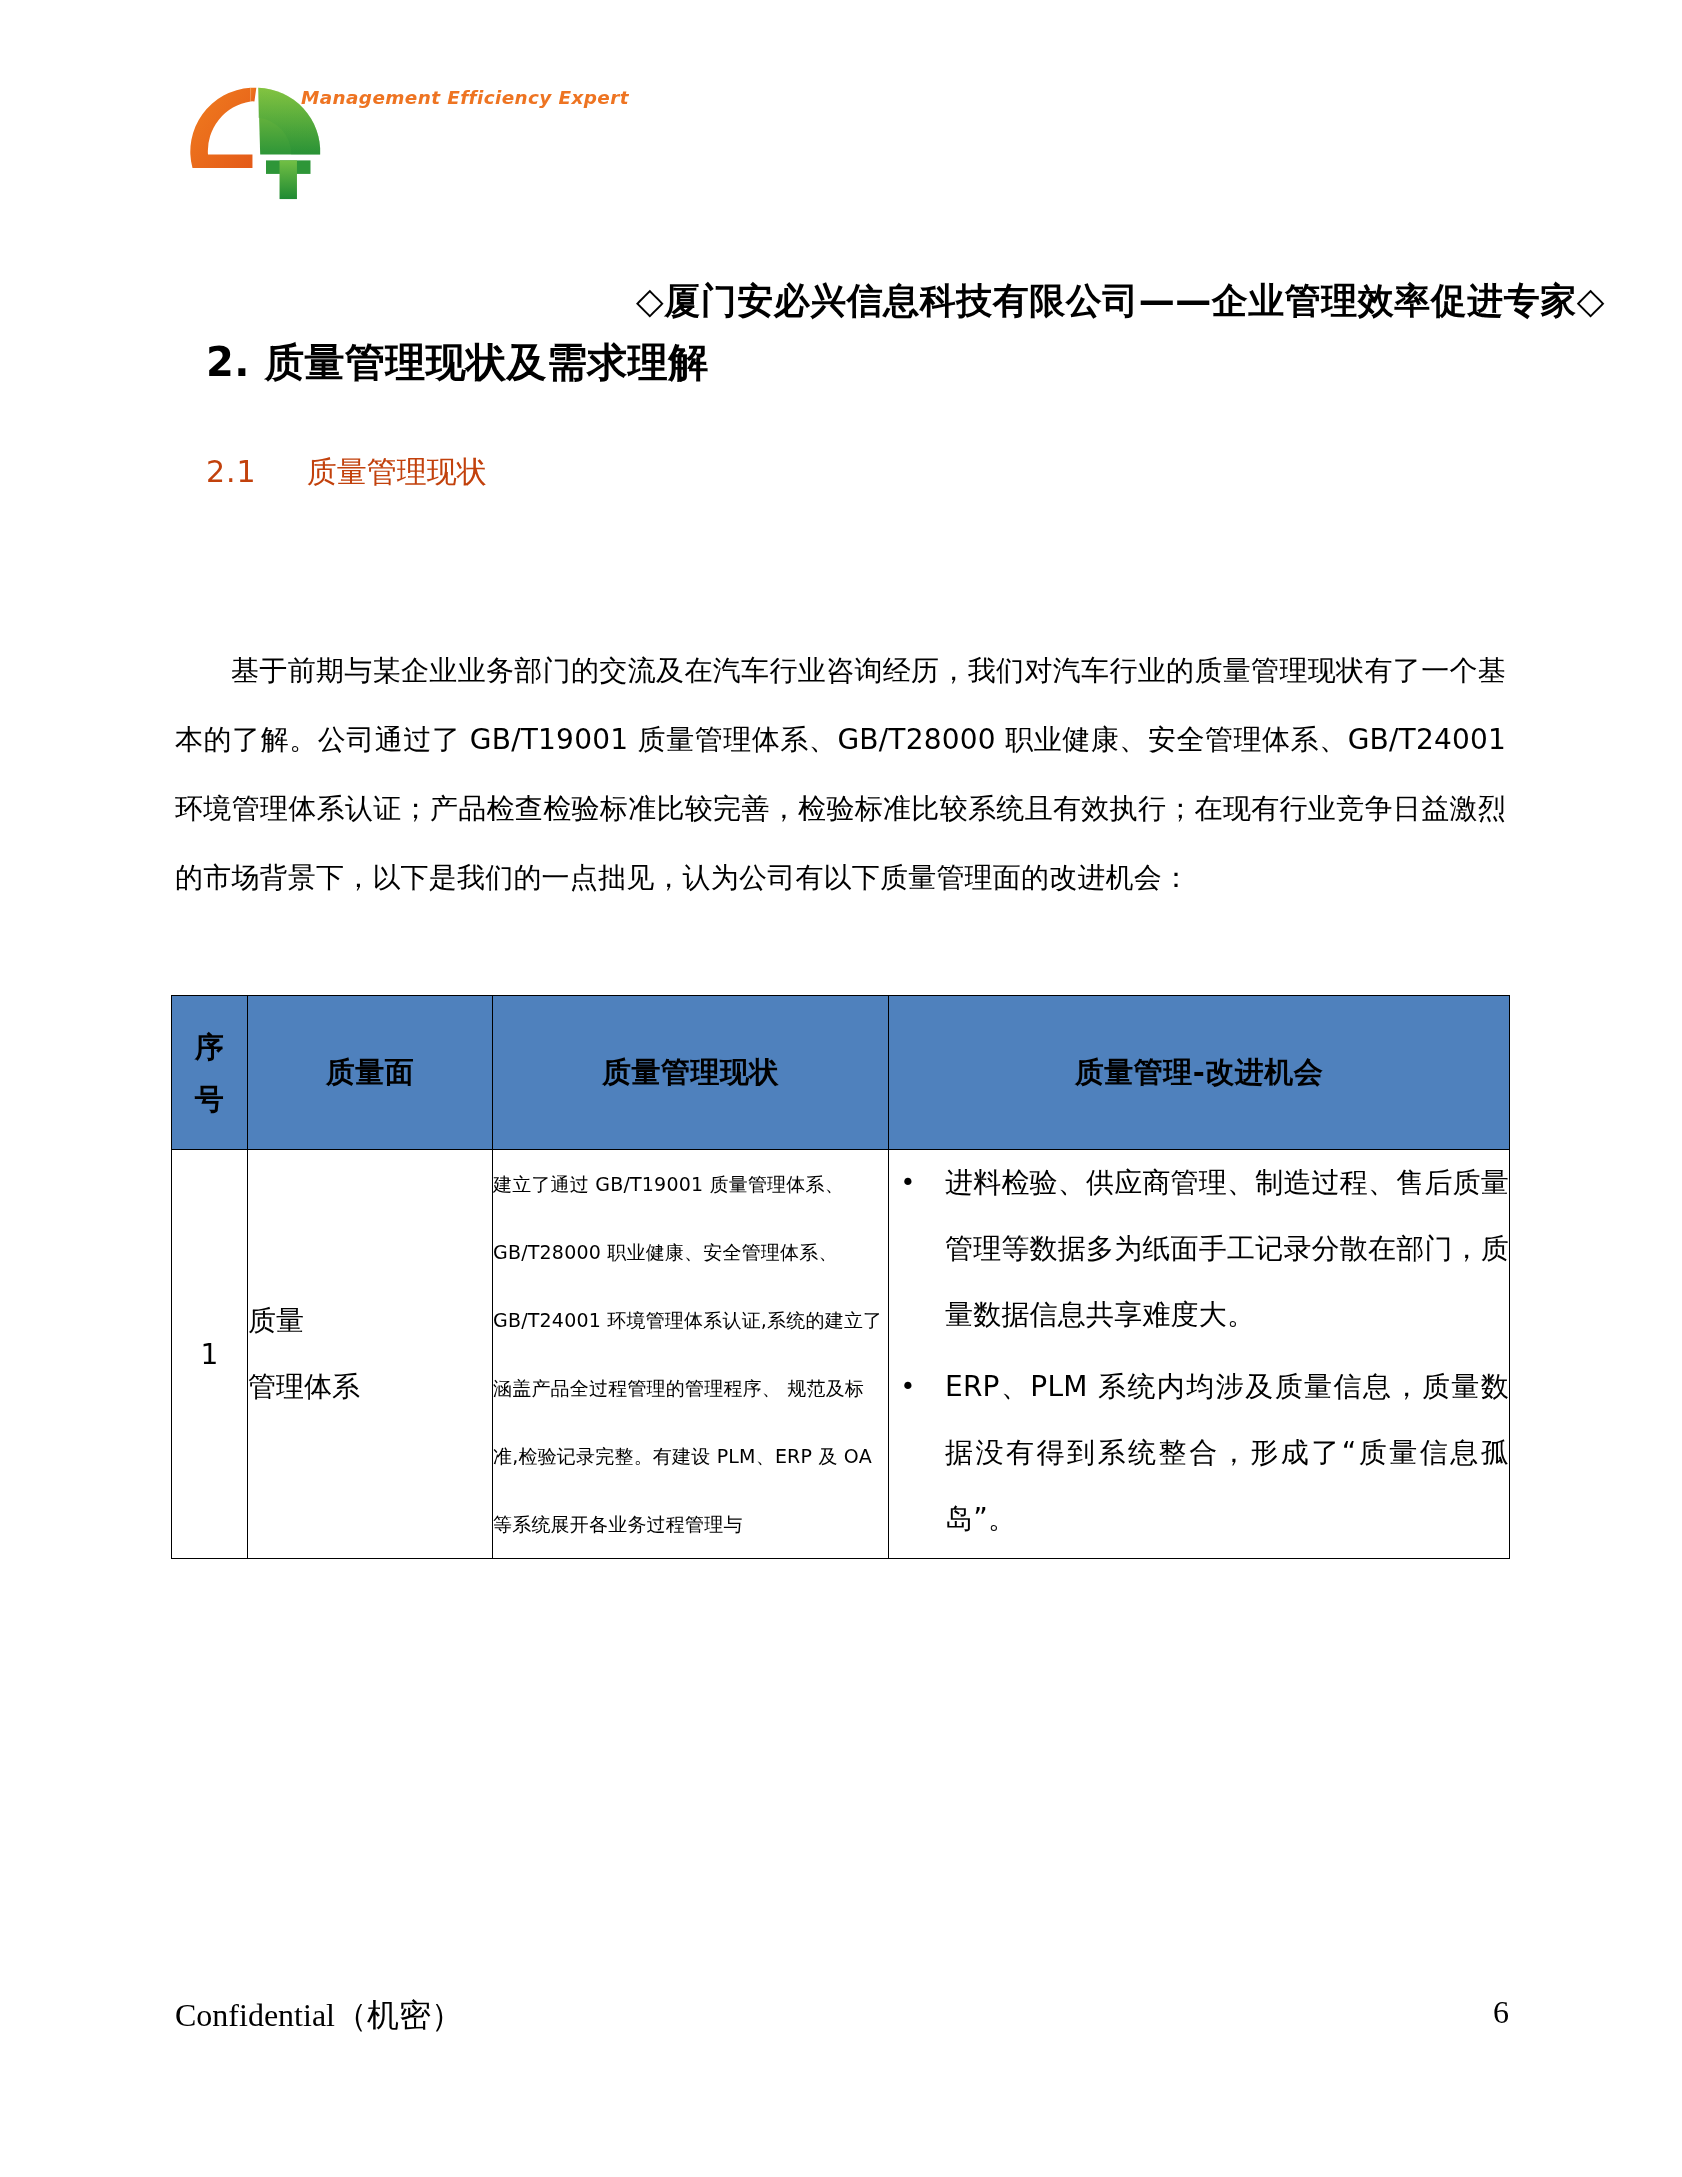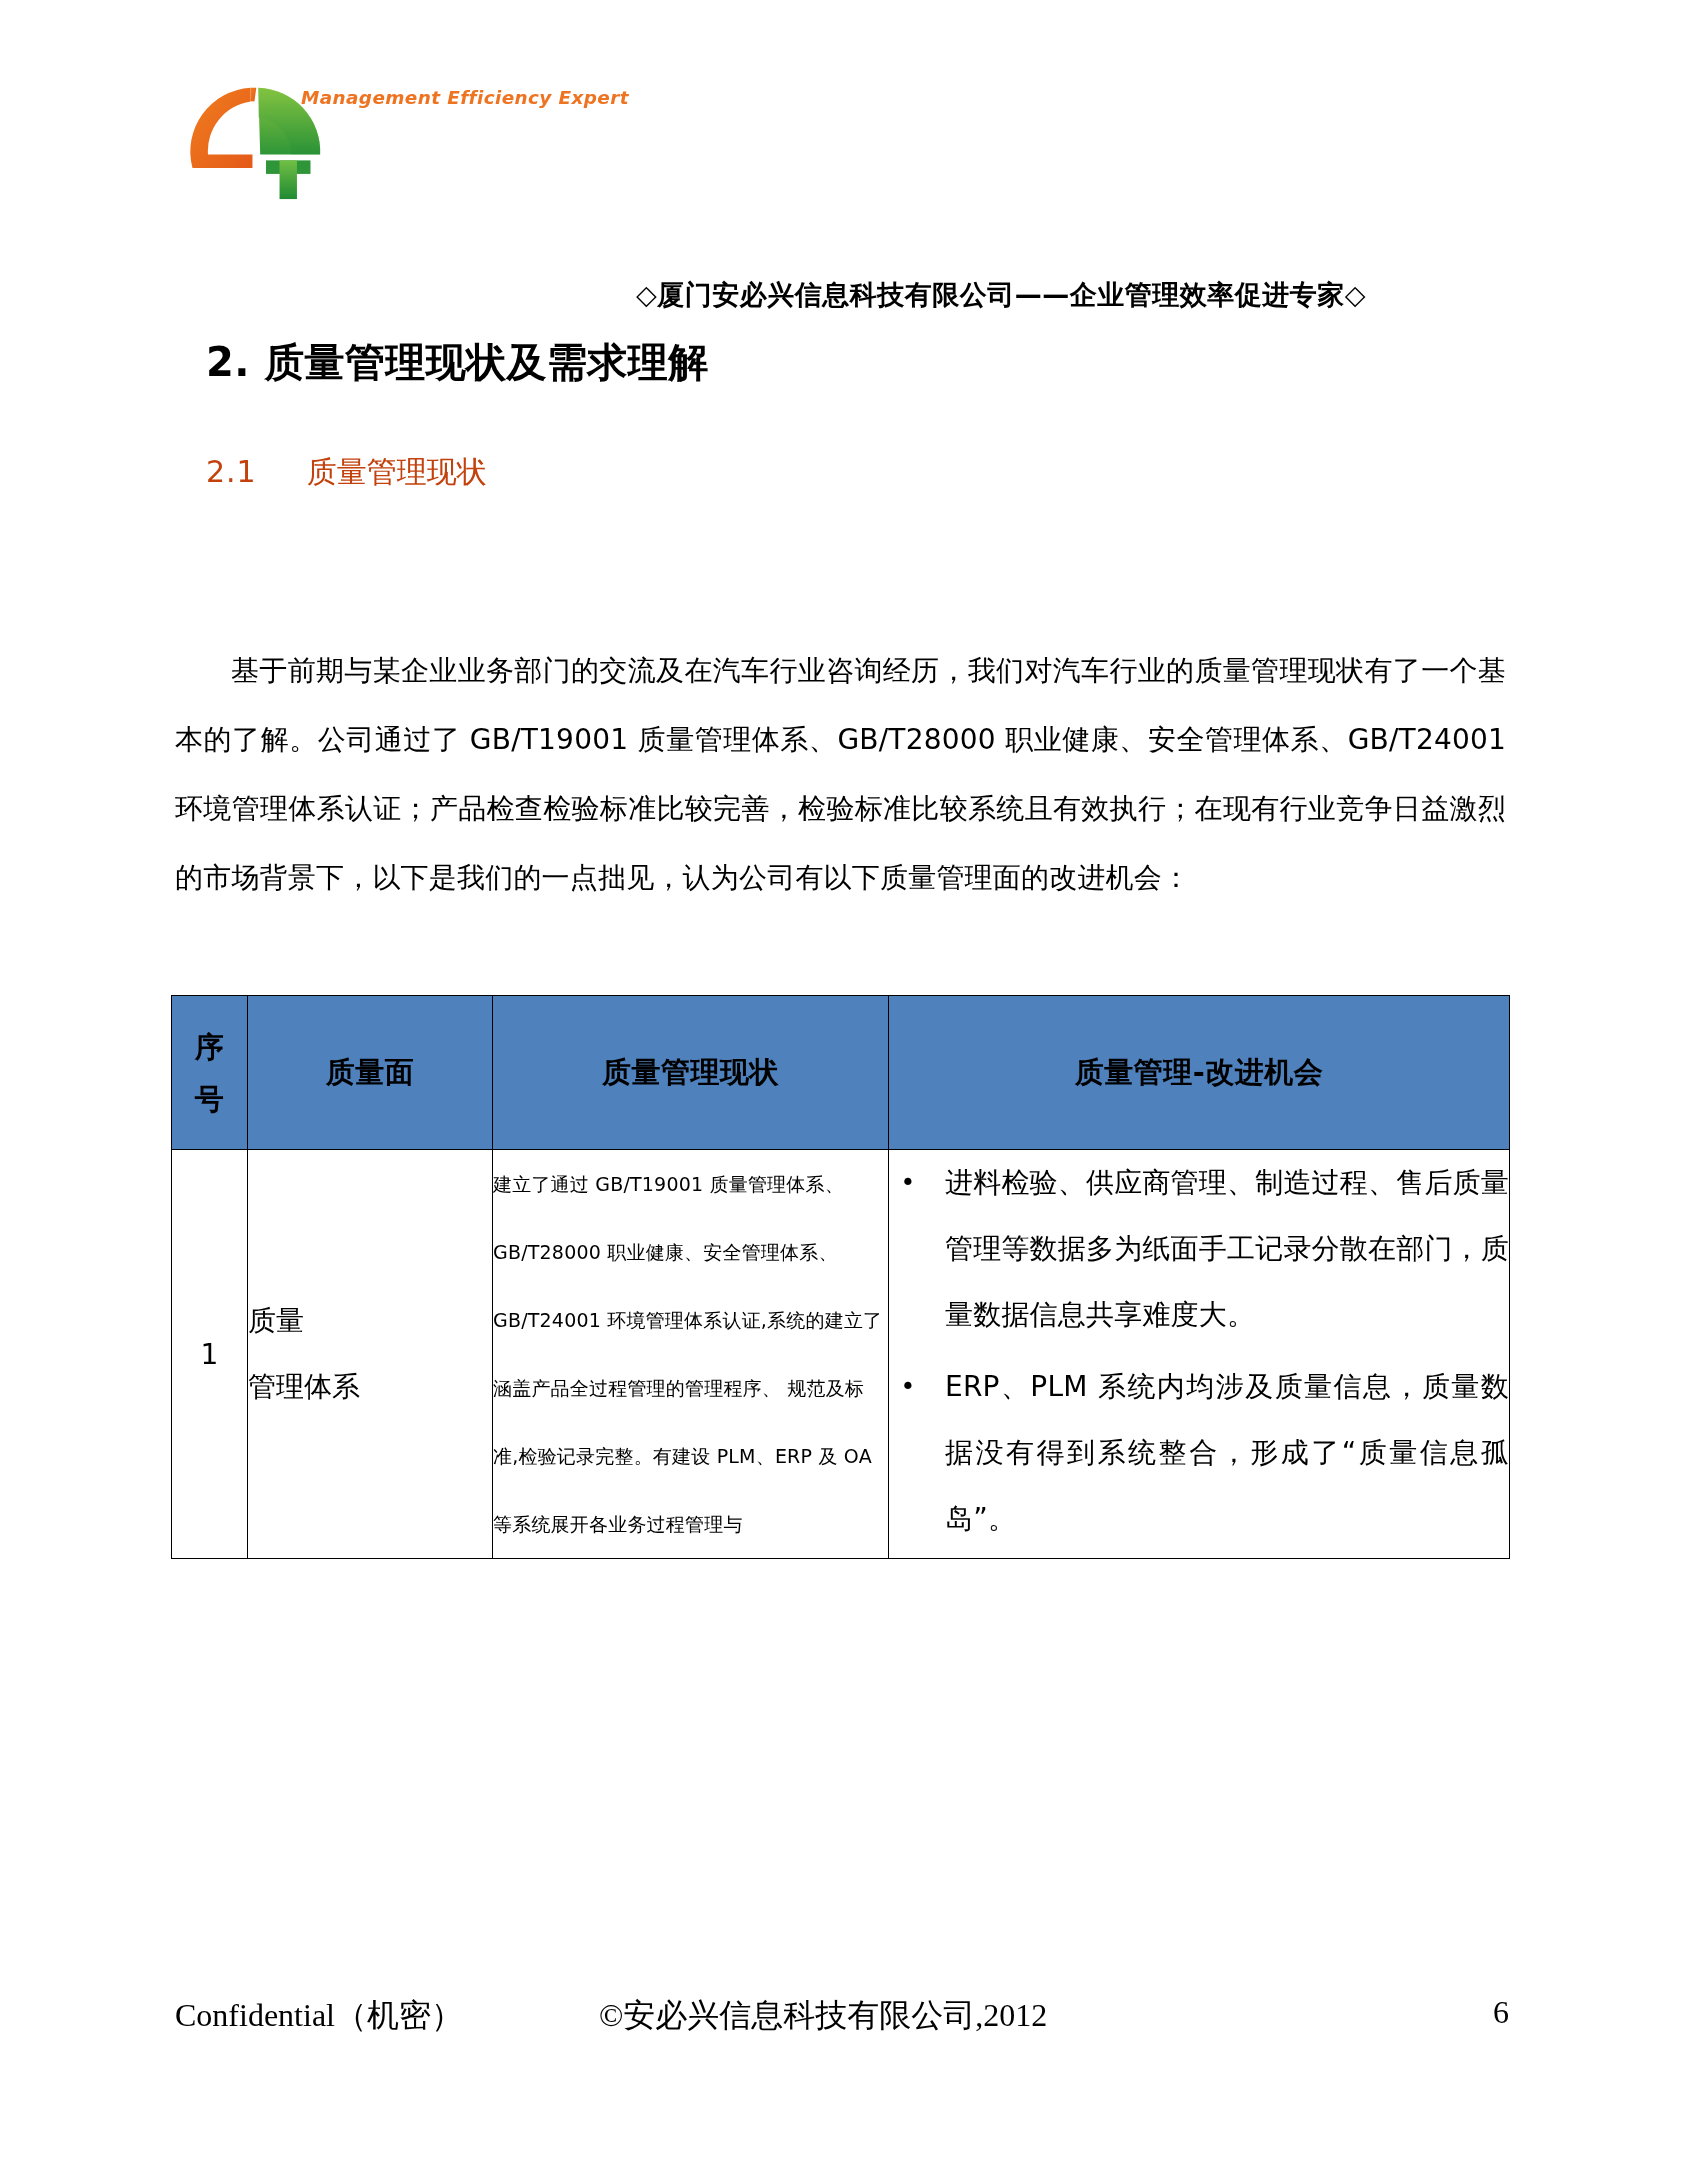--- a/index.html
+++ b/index.html
@@ -58,21 +58,21 @@
     letter-spacing: 1px;
     color: #1b2138;
     white-space: nowrap;
   }
   .logo-wordmark .cap { font-size: 58px; }
   .header-title {
     position: absolute;
     left: 636px;
     top: 194px;
     font-family: "DejaVu Sans", "Liberation Sans", sans-serif;
-    font-size: 27px;
+    font-size: 36px;
     font-weight: 700;
     color: #000000;
     white-space: nowrap;
     letter-spacing: 0.5px;
   }
 
   
   .content {
     position: absolute;
     left: 0;
@@ -307,18 +307,17 @@
               <li>ERP、PLM 系统内均涉及质量信息，质量数据没有得到系统整合，形成了“质量信息孤岛”。</li>
             </ul>
           </td>
         </tr>
       </tbody>
     </table>
   </div>
 
   <div class="footer">
     <span class="footer-left">Confidential（机密）</span>
-    <span class="footer-center">©安必兴信息科技有限公司,2012</span>
     <span class="footer-right">6</span>
   </div>
 
 </div>
 
 
 </body></html>

